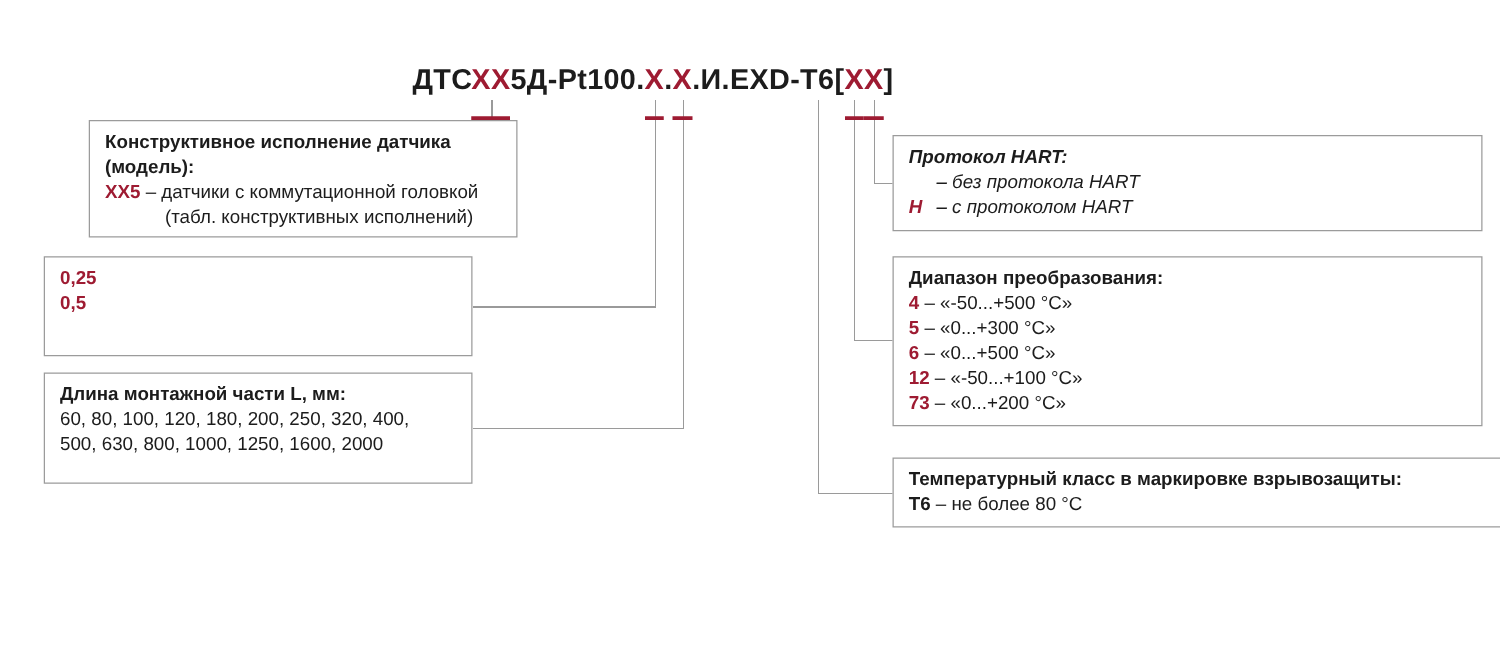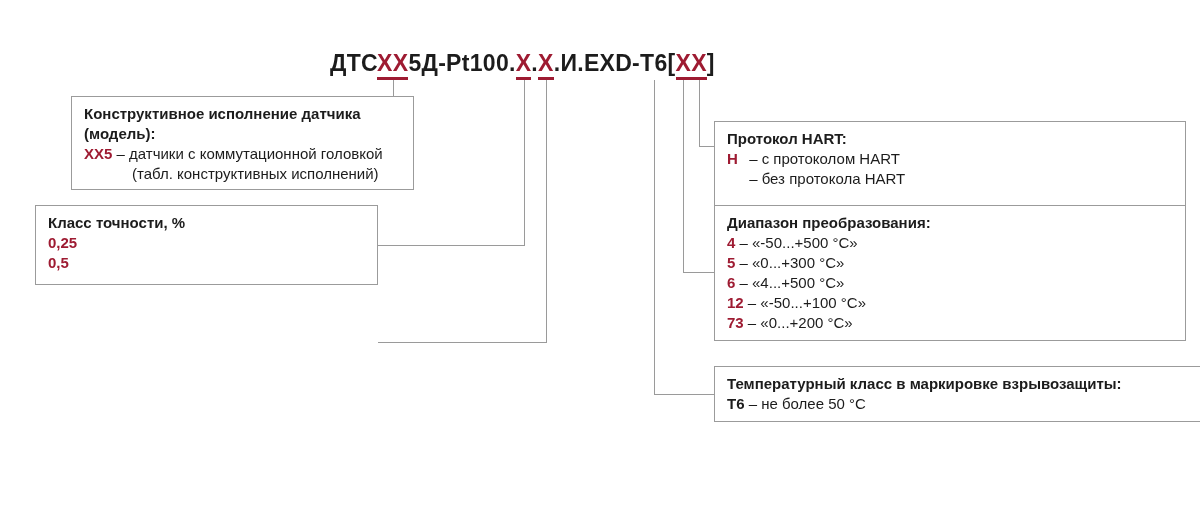--- a/index.html
+++ b/index.html
@@ -17,21 +17,21 @@
     left: 330px;
     top: 50px;
     font-size: 23px;
     font-weight: bold;
     letter-spacing: 0.3px;
     white-space: nowrap;
   }
   .t-red {
     color: #9e1b32;
     border-bottom: 3px solid #9e1b32;
-    padding-bottom: 1px;
+    padding-bottom: 17px;
   }
   .box {
     position: absolute;
     box-sizing: border-box;
     border: 1px solid #9b9b9b;
     background: #ffffff;
     padding: 7px 12px;
     font-size: 15px;
     line-height: 20px;
   }
@@ -55,21 +55,21 @@
   #connectors polyline {
     fill: none;
     stroke: #9a9a9a;
     stroke-width: 1;
     shape-rendering: crispEdges;
   }
   
   .box-model    { left: 35px;  top: 96px;  width: 343px; height: 94px; margin-left: 36px; }
   .box-accuracy { left: 35px;  top: 205px; width: 343px; height: 80px; }
   .box-length   { left: 35px;  top: 298px; width: 343px; height: 89px; }
-  .box-hart     { left: 714px; top: 121px; width: 472px; height: 90px; }
+  .box-hart     { left: 714px; top: 108px; width: 472px; height: 77px; font-style: italic; }
   .box-range    { left: 714px; top: 205px; width: 472px; height: 136px; }
   .box-temp     { left: 714px; top: 366px; width: 524px; height: 56px; }
 </style>
 </head>
 <body>
 
 <div class="diagram" id="diagram">
 
   <svg id="connectors" xmlns="http://www.w3.org/2000/svg">
       <polyline points="393.5,80 393.5,143.5 378,143.5"></polyline>
@@ -82,39 +82,43 @@
 
   <div class="title"><span>ДТС</span><span class="t-red">ХХ</span><span>5Д-Pt100.</span><span class="t-red">Х</span><span>.</span><span class="t-red">Х</span><span>.И.EXD-</span><span>Т6</span><span>[</span><span class="t-red">Х</span><span class="t-red">Х</span><span>]</span></div>
 
   <div class="box box-model">
     <h3>Конструктивное исполнение датчика (модель):</h3>
     <div class="row"><b class="code">ХХ5</b> <span>– датчики с коммутационной головкой</span></div>
     <div class="indent2">(табл. конструктивных исполнений)</div>
   </div>
 
   <div class="box box-accuracy">
-    <h3>Класс точности, %</h3>
     <div class="code">0,25</div>
     <div class="code">0,5</div>
   </div>
 
+  <div class="box box-length">
+    <h3>Длина монтажной части L, мм:</h3>
+    <div class="row">60, 80, 100, 120, 180, 200, 250, 320, 400,</div>
+    <div class="row">500, 630, 800, 1000, 1250, 1600, 2000</div>
+  </div>
 
   <div class="box box-hart">
     <h3>Протокол HART:</h3>
+    <div class="row"><b class="code hart-code"></b> <span>– без протокола HART</span></div>
     <div class="row"><b class="code hart-code">Н</b> <span>– с протоколом HART</span></div>
-    <div class="row"><b class="code hart-code"></b> <span>– без протокола HART</span></div>
   </div>
 
   <div class="box box-range">
     <h3>Диапазон преобразования:</h3>
     <div class="row"><b class="code">4</b> <span>– «-50...+500 °С»</span></div>
     <div class="row"><b class="code">5</b> <span>– «0...+300 °С»</span></div>
-    <div class="row"><b class="code">6</b> <span>– «4...+500 °С»</span></div>
+    <div class="row"><b class="code">6</b> <span>– «0...+500 °С»</span></div>
     <div class="row"><b class="code">12</b> <span>– «-50...+100 °С»</span></div>
     <div class="row"><b class="code">73</b> <span>– «0...+200 °С»</span></div>
   </div>
 
   <div class="box box-temp">
     <h3>Температурный класс в маркировке взрывозащиты:</h3>
-    <div class="row"><b class="code-black">Т6</b> <span>– не более 50 °С</span></div>
+    <div class="row"><b class="code-black">Т6</b> <span>– не более 80 °С</span></div>
   </div>
 
 </div>
 
 </body></html>

